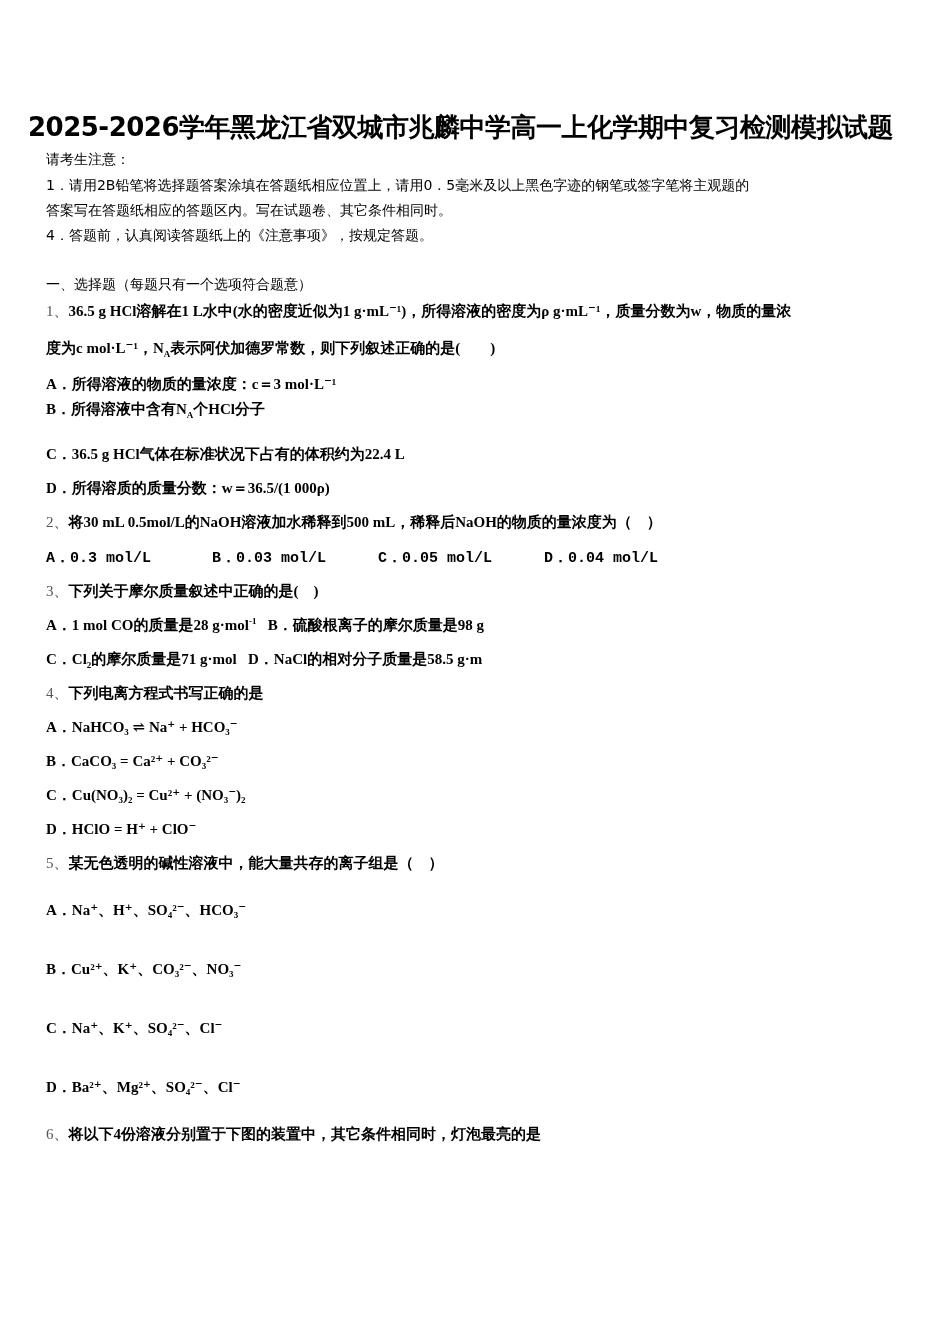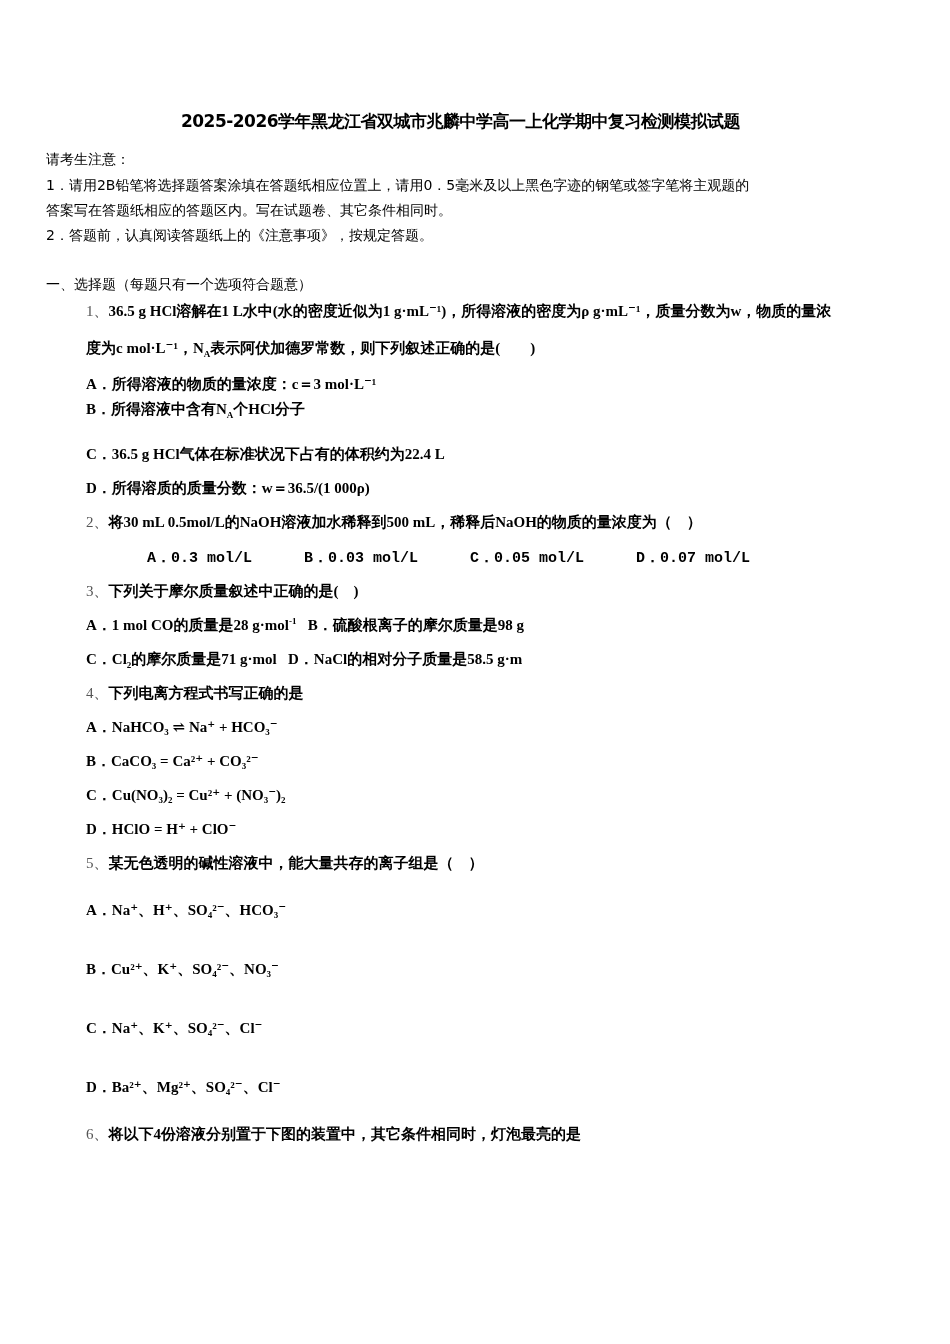--- a/index.html
+++ b/index.html
@@ -1,54 +1,54 @@
 <!DOCTYPE html>
 <html><head>
 <meta charset="utf-8">
 <style>
   html, body { margin: 0; padding: 0; background: #ffffff; }
   body { width: 950px; height: 1344px; position: relative; overflow: hidden; color: #000; font-family: "Liberation Serif", "DejaVu Serif", serif; }
-  .title { position: absolute; top: 110px; left: 0; width: 921px; text-align: center; font-family: "DejaVu Sans", "Liberation Sans", sans-serif; font-weight: bold; font-size: 17px; letter-spacing: -0.5px; }
-  .line { position: absolute; left: 46px; white-space: nowrap; font-size: 15px; text-align: right; }
+  .title { position: absolute; top: 110px; left: 0; width: 921px; text-align: center; font-family: "DejaVu Sans", "Liberation Sans", sans-serif; font-weight: bold; font-size: 26px; letter-spacing: -0.5px; }
+  .line { position: absolute; left: 46px; white-space: nowrap; font-size: 15px; }
   .notice { font-family: "DejaVu Sans", sans-serif; font-size: 14px; }
-  .b { font-weight: bold; margin-left: 40px; }
+  .b { font-weight: bold; }
   .num { color: #555; font-weight: normal; }
   sup, sub { font-size: 9px; line-height: 0; }
   .opt4 span.o { display: inline-block; width: 166px; font-family: Liberation Mono, monospace; }
 </style>
 </head>
 <body>
 
 <div class="title">2025-2026学年黑龙江省双城市兆麟中学高一上化学期中复习检测模拟试题</div>
 
 <div class="line notice" style="top:151px">请考生注意：</div>
 <div class="line notice" style="top:177px">1．请用2B铅笔将选择题答案涂填在答题纸相应位置上，请用0．5毫米及以上黑色字迹的钢笔或签字笔将主观题的</div>
 <div class="line notice" style="top:202px">答案写在答题纸相应的答题区内。写在试题卷、其它条件相同时。</div>
-<div class="line notice" style="top:227px">2．答题前，认真阅读答题纸上的《注意事项》，按规定答题。</div>
+<div class="line notice" style="top:227px">4．答题前，认真阅读答题纸上的《注意事项》，按规定答题。</div>
 
 <div class="line notice" style="top:276px">一、选择题（每题只有一个选项符合题意）</div>
 
 <div class="line b" style="top:302px">
   <span class="num">1、</span><span>36.5 g HCl溶解在1 L水中(水的密度近似为1 g·mL⁻¹)，所得溶液的密度为ρ g·mL⁻¹，质量分数为w，物质的量浓</span>
 </div>
 <div class="line b" style="top:339px">
   <span>度为c mol·L⁻¹，N</span><sub>A</sub><span>表示阿伏加德罗常数，则下列叙述正确的是(　　)</span>
 </div>
 <div class="line b" style="top:375px">A．所得溶液的物质的量浓度：c＝3 mol·L⁻¹</div>
 <div class="line b" style="top:400px">
   <span>B．所得溶液中含有N</span><sub>A</sub><span>个HCl分子</span>
 </div>
 <div class="line b" style="top:445px">C．36.5 g HCl气体在标准状况下占有的体积约为22.4 L</div>
 <div class="line b" style="top:479px">D．所得溶质的质量分数：w＝36.5/(1 000ρ)</div>
 
 <div class="line b" style="top:513px">
   <span class="num">2、</span><span>将30 mL 0.5mol/L的NaOH溶液加水稀释到500 mL，稀释后NaOH的物质的量浓度为（　）</span>
 </div>
 <div class="line b opt4" style="top:548px">
-  <span class="o">A．0.3 mol/L</span><span class="o">B．0.03 mol/L</span><span class="o">C．0.05 mol/L</span><span class="o">D．0.07 mol/L</span>
+  <span class="o">A．0.3 mol/L</span><span class="o">B．0.03 mol/L</span><span class="o">C．0.05 mol/L</span><span class="o">D．0.04 mol/L</span>
 </div>
 
 <div class="line b" style="top:582px">
   <span class="num">3、</span><span>下列关于摩尔质量叙述中正确的是(　)</span>
 </div>
 <div class="line b" style="top:616px">
   <span>A．1 mol CO的质量是28 g·mol</span><sup>-1</sup>&nbsp;&nbsp;&nbsp;<span>B．硫酸根离子的摩尔质量是98 g</span>
 </div>
 <div class="line b" style="top:650px">
   <span>C．Cl</span><sub>2</sub><span>的摩尔质量是71 g·mol</span>&nbsp;&nbsp;&nbsp;<span>D．NaCl的相对分子质量是58.5 g·m</span>
@@ -59,19 +59,19 @@
 </div>
 <div class="line b" style="top:718px">A．NaHCO₃ ⇌ Na⁺ + HCO₃⁻</div>
 <div class="line b" style="top:752px">B．CaCO₃ = Ca²⁺ + CO₃²⁻</div>
 <div class="line b" style="top:786px">C．Cu(NO₃)₂ = Cu²⁺ + (NO₃⁻)₂</div>
 <div class="line b" style="top:820px">D．HClO = H⁺ + ClO⁻</div>
 
 <div class="line b" style="top:854px">
   <span class="num">5、</span><span>某无色透明的碱性溶液中，能大量共存的离子组是（　）</span>
 </div>
 <div class="line b" style="top:901px">A．Na⁺、H⁺、SO₄²⁻、HCO₃⁻</div>
-<div class="line b" style="top:960px">B．Cu²⁺、K⁺、SO₄²⁻、NO₃⁻</div>
+<div class="line b" style="top:960px">B．Cu²⁺、K⁺、CO₃²⁻、NO₃⁻</div>
 <div class="line b" style="top:1019px">C．Na⁺、K⁺、SO₄²⁻、Cl⁻</div>
 <div class="line b" style="top:1078px">D．Ba²⁺、Mg²⁺、SO₄²⁻、Cl⁻</div>
 
 <div class="line b" style="top:1125px">
   <span class="num">6、</span><span>将以下4份溶液分别置于下图的装置中，其它条件相同时，灯泡最亮的是</span>
 </div>
 
 </body></html>

